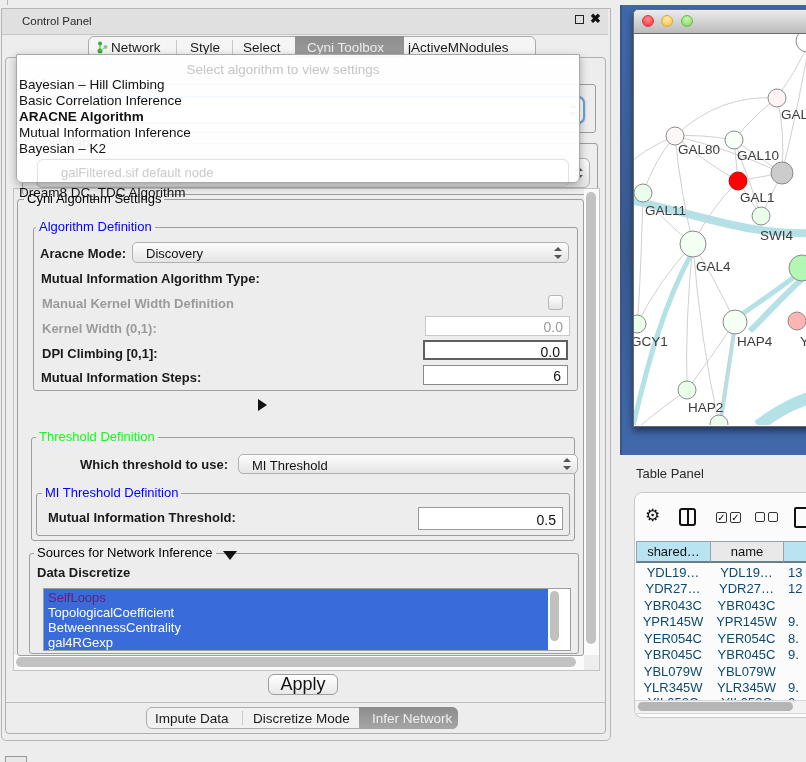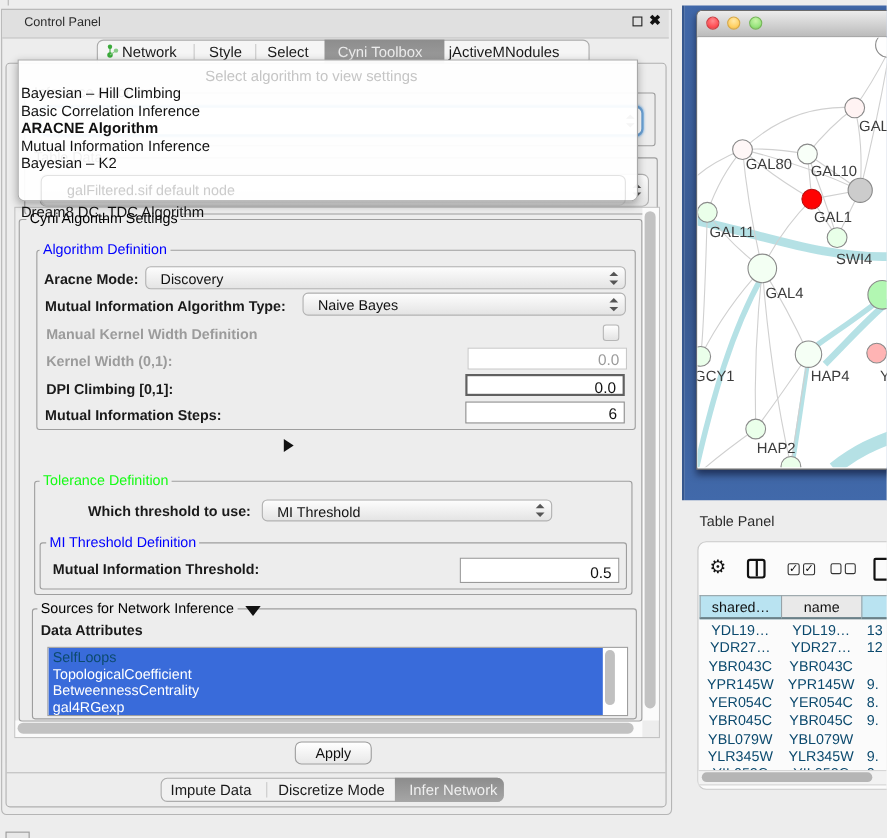--- a/index.html
+++ b/index.html
@@ -239,71 +239,67 @@
   <div class="abs groupbox" style="left:33px;top:227px;width:543px;height:162px;"></div>
   <div class="abs grouptitle" style="left:36px;top:220px;color:#0000fe;">Algorithm Definition</div>
 
   <div class="abs f13 bold" style="left:40px;top:246px;">Aracne Mode:</div>
   <div class="abs combo" style="left:132px;top:242px;width:437px;height:21px;">
     <span class="cv">Discovery</span>
       <span class="stepper"></span>
   </div>
 
   <div class="abs f13 bold" style="left:41px;top:271px;">Mutual Information Algorithm Type:</div>
-  <div class="abs combo" style="left:275px;top:266px;width:294px;height:21px;">
-    <span class="cv">Naive Bayes</span>
-      <span class="stepper"></span>
-  </div>
 
   <div class="abs f13 bold gray" style="left:42px;top:296px;">Manual Kernel Width Definition</div>
   <div class="abs" style="left:548px;top:295px;width:15px;height:15px;border:1px solid #b6b6b6;border-radius:3px;background:linear-gradient(#fefefe,#e3e3e3);box-sizing:border-box;"></div>
 
   <div class="abs f13 bold gray" style="left:42px;top:321px;">Kernel Width (0,1):</div>
   <div class="abs field" style="left:425px;top:316px;width:145px;height:20px;border:1px solid #c8c8c8;color:#9b9b9b;">0.0</div>
 
   <div class="abs f13 bold" style="left:42px;top:346px;">DPI Climbing [0,1]:</div>
   <div class="abs field" style="left:423px;top:340px;width:145px;height:20px;border:2px solid #606060;">0.0</div>
 
   <div class="abs f13 bold" style="left:41px;top:370px;">Mutual Information Steps:</div>
   <div class="abs field" style="left:423px;top:365px;width:145px;height:20px;border:1px solid #8a8a8a;">6</div>
 
   <div class="abs" style="left:258px;top:399px;width:0;height:0;border-top:6px solid transparent;border-bottom:6px solid transparent;border-left:9px solid #111;"></div>
 
   <div class="abs groupbox" style="left:31px;top:437px;width:542px;height:102px;"></div>
-  <div class="abs grouptitle" style="left:36px;top:430px;color:#15fb15;">Tolerance Definition</div>
+  <div class="abs grouptitle" style="left:36px;top:430px;color:#15fb15;">Threshold Definition</div>
 
   <div class="abs f13 bold" style="left:80px;top:457px;">Which threshold to use:</div>
-  <div class="abs combo" style="left:238px;top:454px;width:264px;height:20px;">
+  <div class="abs combo" style="left:238px;top:454px;width:340px;height:20px;">
     <span class="cv">MI Threshold</span>
       <span class="stepper"></span>
   </div>
 
   <div class="abs groupbox" style="left:36px;top:493px;width:532px;height:41px;"></div>
   <div class="abs grouptitle" style="left:42px;top:486px;color:#0000fe;">MI Threshold Definition</div>
 
   <div class="abs f13 bold" style="left:48px;top:510px;">Mutual Information Threshold:</div>
   <div class="abs field" style="left:418px;top:507px;width:145px;height:23px;border:1px solid #9a9a9a;padding-top:4px;">0.5</div>
 
   <div class="abs groupbox" style="left:29px;top:553px;width:548px;height:99px;"></div>
   <div class="abs grouptitle" style="left:34px;top:546px;">Sources for Network Inference</div>
   <div class="abs" style="left:223px;top:551px;width:0;height:0;border-left:7px solid transparent;border-right:7px solid transparent;border-top:9px solid #111;"></div>
 
-  <div class="abs f13 bold" style="left:37px;top:565px;">Data Attributes</div>
+  <div class="abs f13 bold" style="left:37px;top:565px;">Data Discretize</div>
 
   <div class="abs" style="left:43px;top:588px;width:528px;height:63px;background:#fff;border:1px solid #9e9e9e;box-sizing:border-box;overflow:hidden;">
     <div style="position:absolute;left:0;top:0;width:504px;height:61px;background:#396bda;"></div>
-    <div style="position:absolute;left:4px;top:1px;font-size:13px;color:#0c4a6e;text-align:center;">SelfLoops</div>
+    <div style="position:absolute;left:4px;top:1px;font-size:13px;color:#701a75;text-align:center;">SelfLoops</div>
     <div style="position:absolute;left:4px;top:16px;font-size:13px;color:#fff;">TopologicalCoefficient</div>
     <div style="position:absolute;left:4px;top:31px;font-size:13px;color:#fff;">BetweennessCentrality</div>
     <div style="position:absolute;left:4px;top:46px;font-size:13px;color:#fff;">gal4RGexp</div>
     <div style="position:absolute;left:506px;top:2px;width:9px;height:50px;background:#c0c0c0;border-radius:5px;"></div>
   </div>
 
   <div class="abs" style="left:268px;top:674px;width:70px;height:21px;background:linear-gradient(#ffffff,#e8e8e8);border:1px solid #9e9e9e;border-radius:6px;box-sizing:border-box;text-align:center;">
-    <span style="font-size:13px;color:#111;line-height:19px;">Apply</span>
+    <span style="font-size:18px;color:#111;line-height:19px;">Apply</span>
   </div>
 
   <div class="abs" style="left:6px;top:702px;width:599px;height:1px;background:#bdbdbd;"></div>
   <div class="abs" style="left:146px;top:707px;width:312px;height:22px;background:#f1f1f1;border:1px solid #adadad;border-radius:6px;box-sizing:border-box;"></div>
   <div class="abs f13 bold" style="left:155px;top:711px;font-weight:normal;font-size:13.5px;">Impute Data</div>
   <div class="abs" style="left:242px;top:711px;width:1px;height:14px;background:#c9c9c9;"></div>
   <div class="abs f13" style="left:253px;top:711px;font-size:13.5px;">Discretize Mode</div>
   <div class="abs" style="left:359px;top:707px;width:99px;height:22px;background:linear-gradient(#8c8c8c,#a6a6a6);border-radius:0 6px 6px 0;">
     <div style="position:absolute;left:13px;top:4px;font-size:13.5px;color:#efefef;">Infer Network</div>
   </div>

